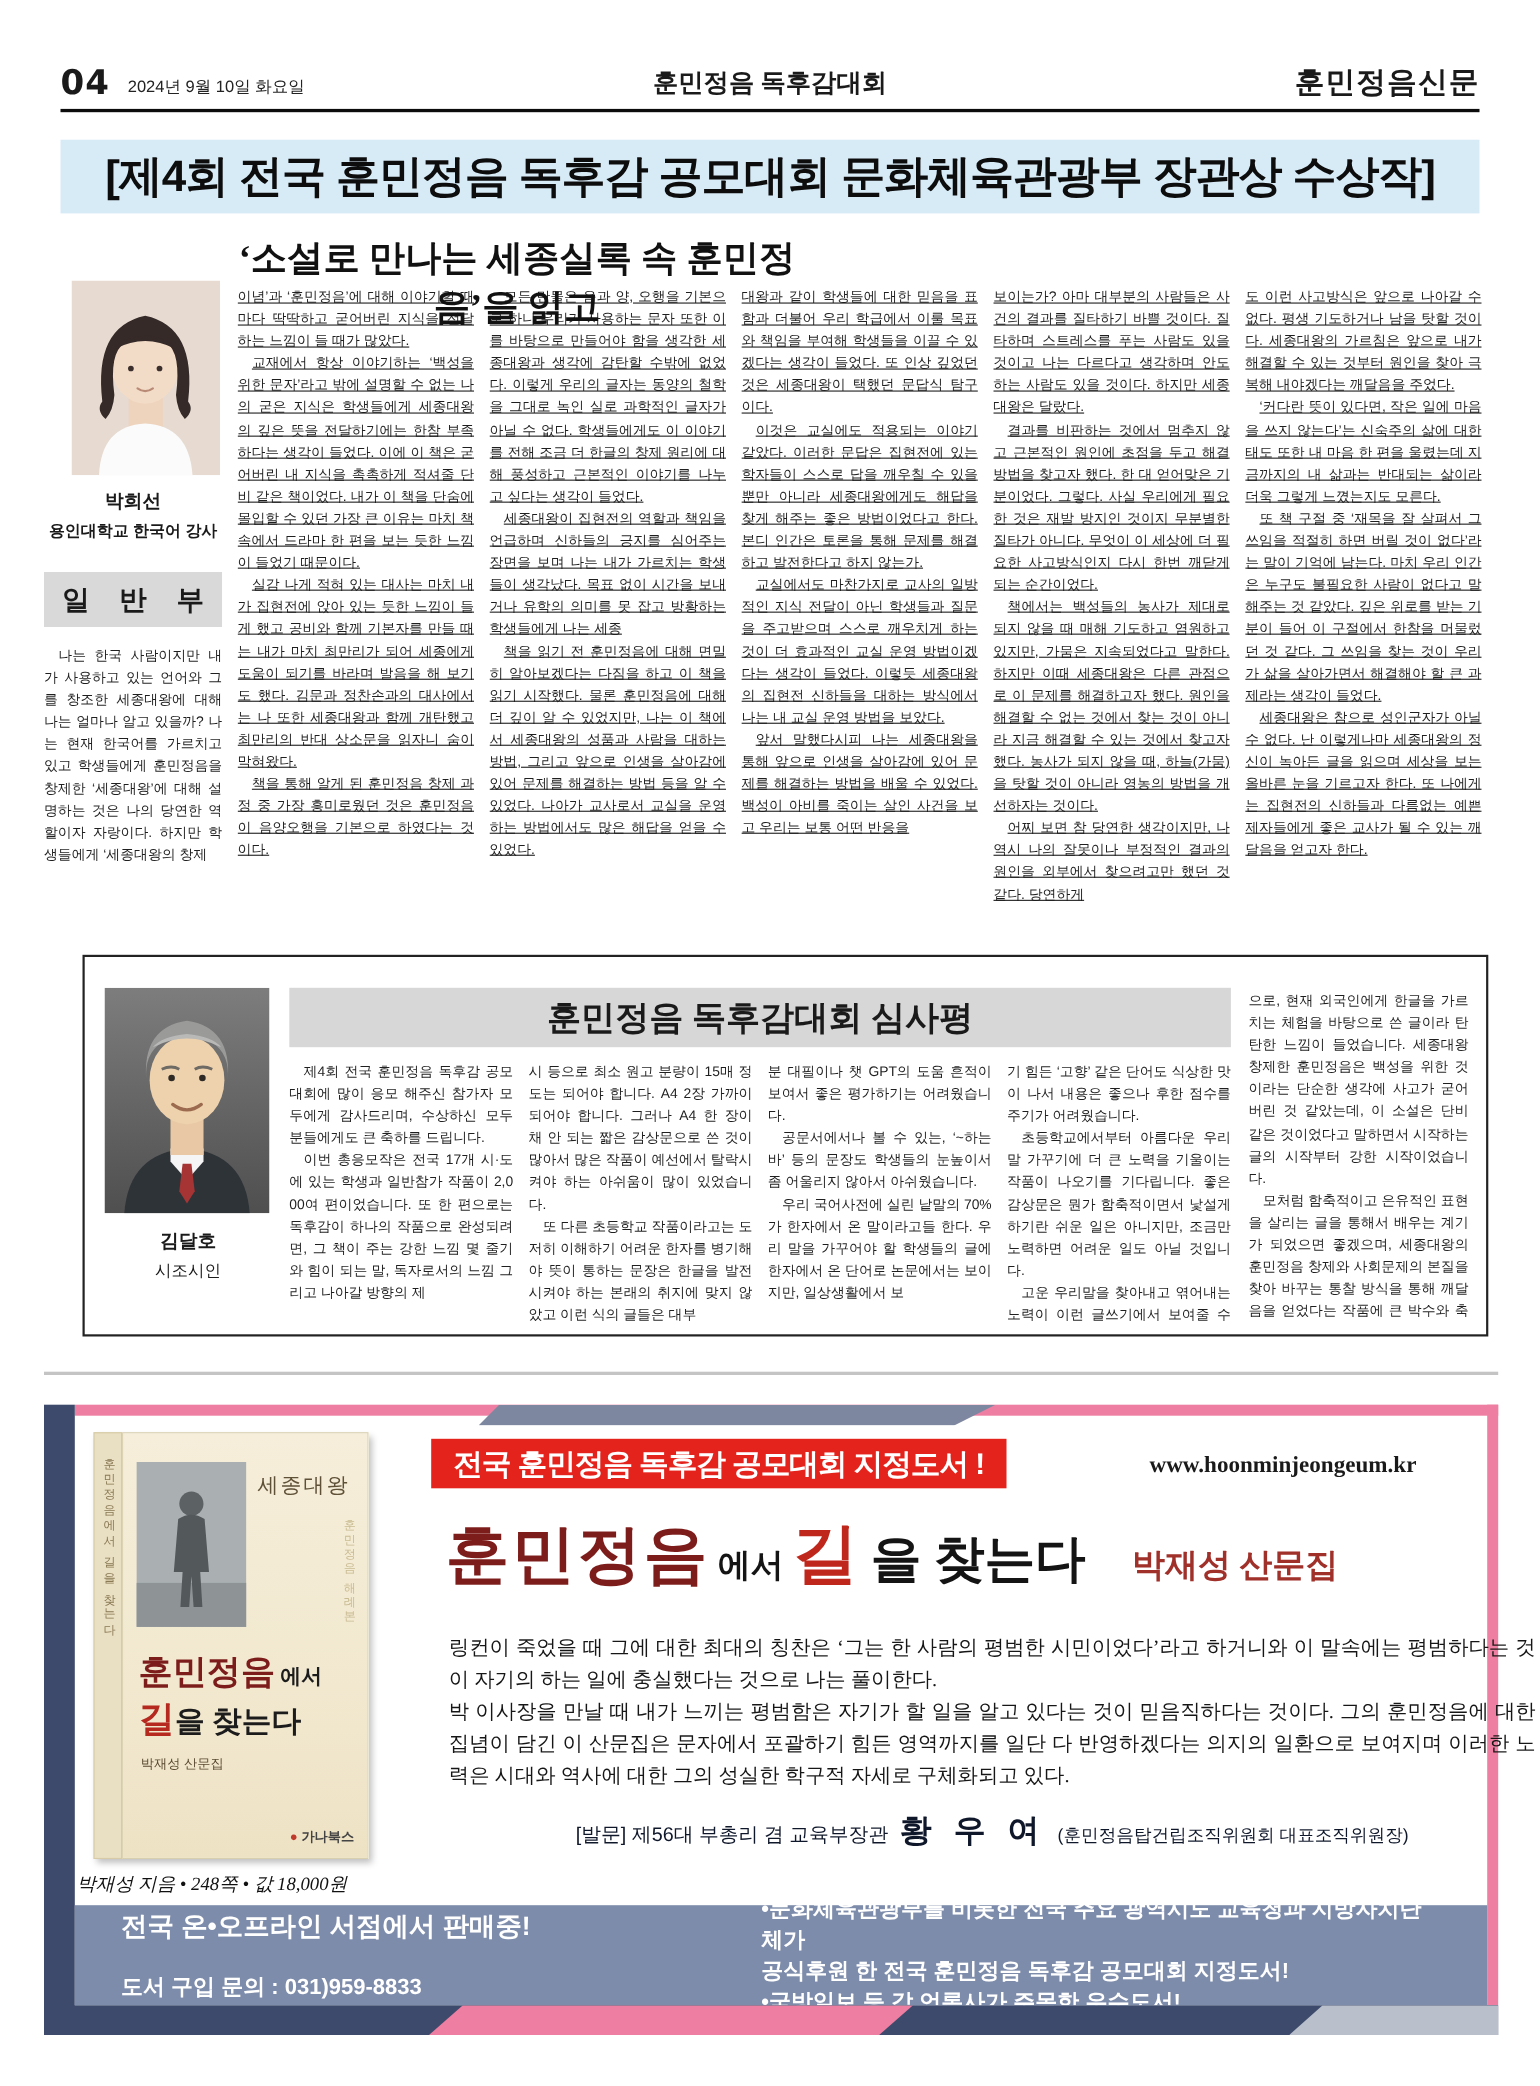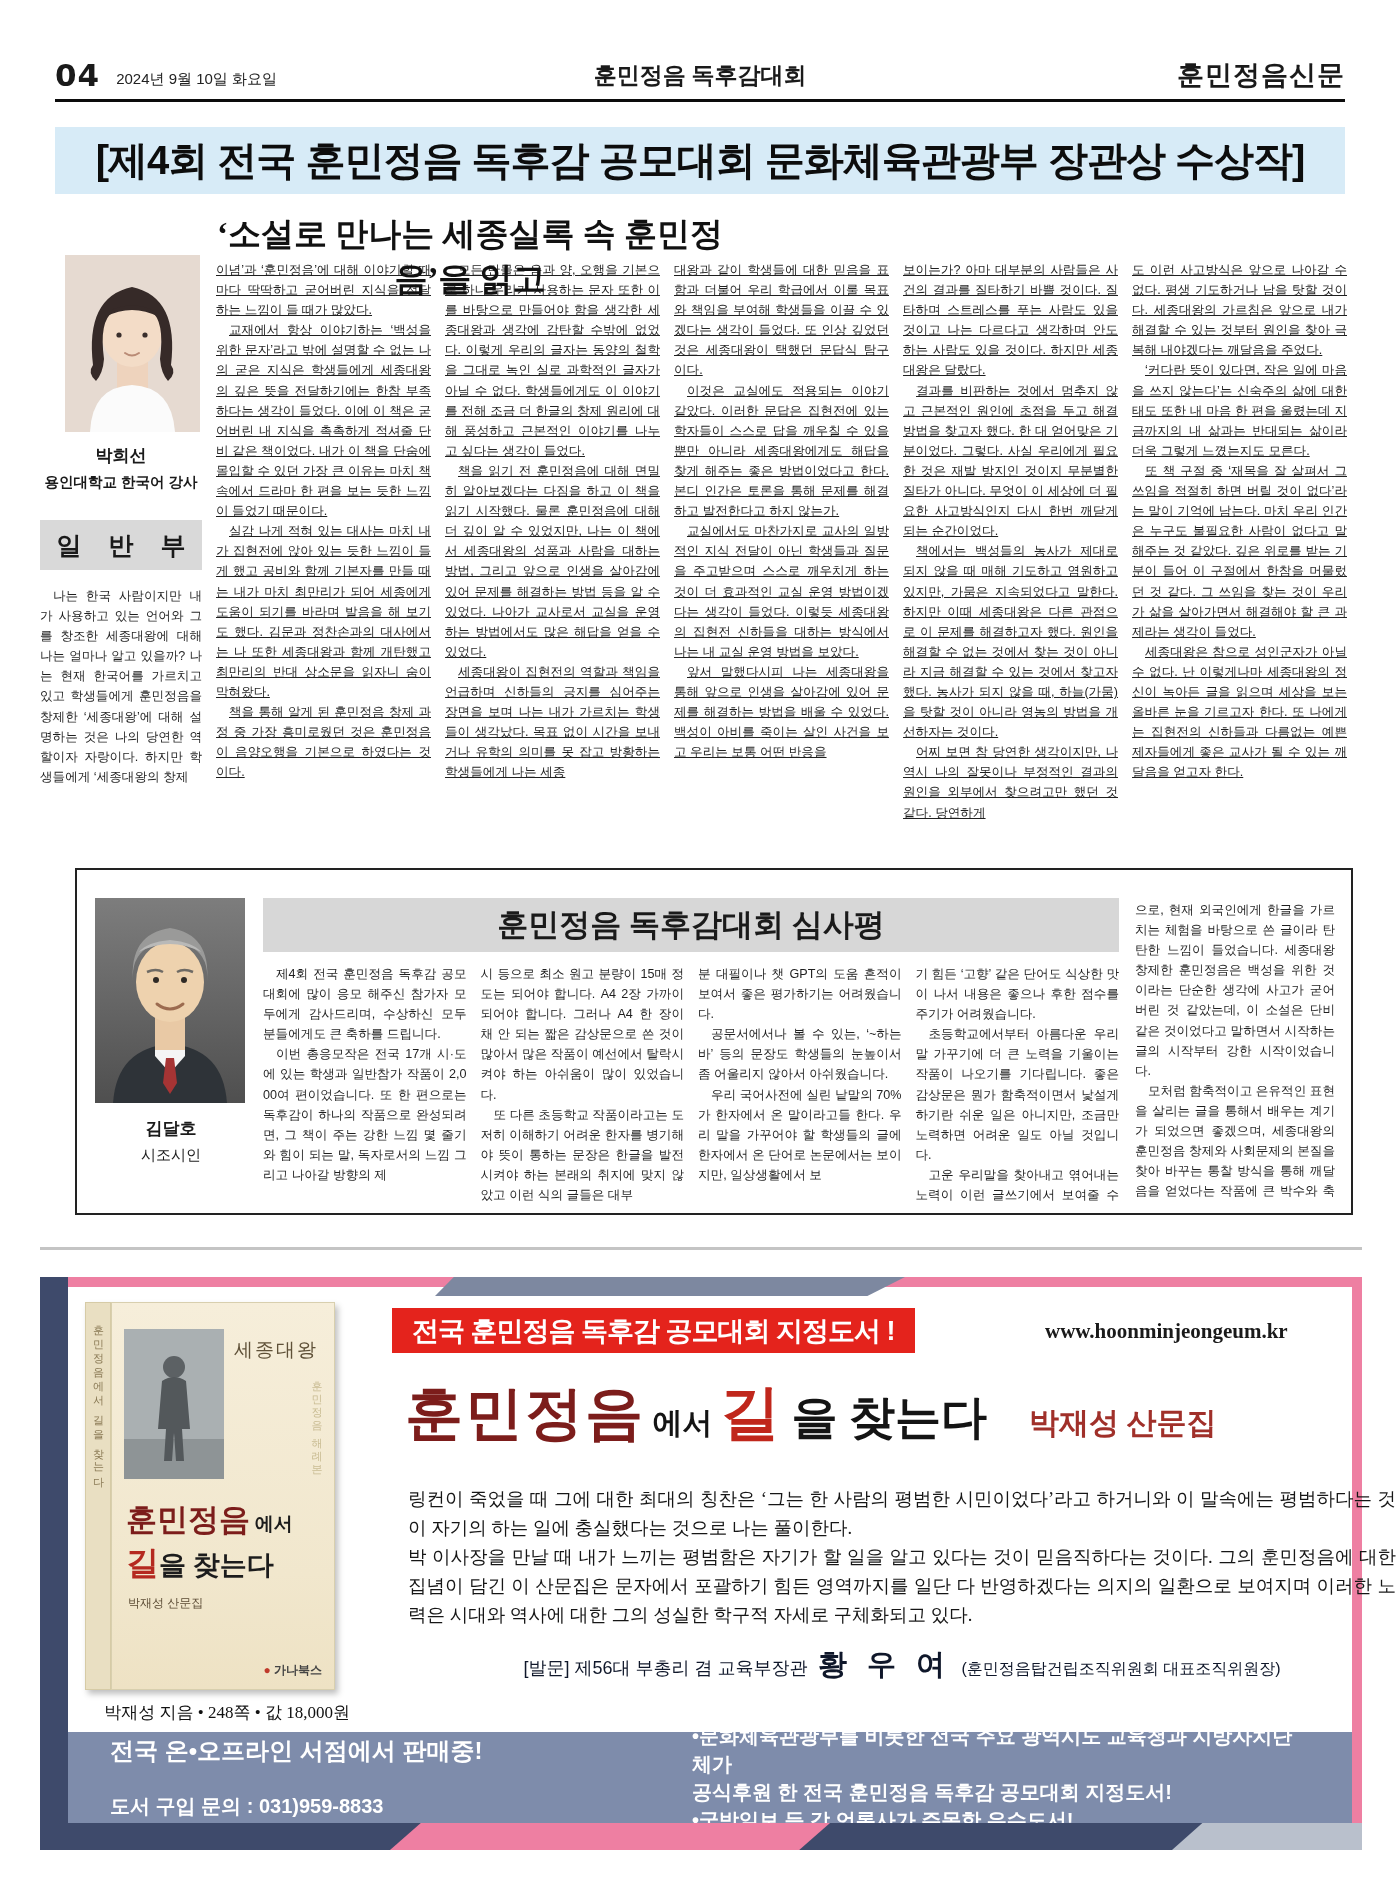--- a/index.html
+++ b/index.html
@@ -72,22 +72,22 @@
     color:#c9bc93; letter-spacing:2px; font-family:"Liberation Serif", serif; }
   .cover-t1 { position:absolute; left:14px; top:196px; font-family:"Liberation Serif", serif; }
   .cover-t1 .red { color:#7c1d1b; font-size:31px; font-weight:800; }
   .cover-t1 .blk { color:#1c1c1c; font-size:19px; font-weight:700; }
   .cover-t2 { position:absolute; left:14px; top:238px; font-family:"Liberation Serif", serif; }
   .cover-t2 .big { color:#b5291f; font-size:33px; font-weight:800; }
   .cover-t2 .blk { color:#1c1c1c; font-size:27px; font-weight:700; }
   .cover-sub { position:absolute; left:16px; top:292px; font-size:12px; color:#5a4a33; }
   .cover-pub { position:absolute; right:12px; bottom:10px; font-size:12px; color:#444; font-weight:700; }
   .cover-pub i { color:#c03a2b; font-style:normal; }
-  .ad-caption { position:absolute; left:30px; top:424px; width:280px; text-align:right;
-    font-family:"Liberation Serif", serif; font-size:17px; color:#111; }
+  .ad-caption { position:absolute; left:30px; top:424px; width:280px; text-align:left;
+    font-family:"Liberation Serif", serif; font-size:17px; color:#111;font-style:italic; }
 
   .ad-redbanner { position:absolute; left:352px; top:31px; height:45px; background:#e4231c;
     display:flex; align-items:center; padding:0 20px;text-align:right; }
   .ad-redbanner .txt { color:#ffffff; font-size:27px; font-weight:800; letter-spacing:-1px; }
   .ad-url { position:absolute; left:1005px; top:42px; font-size:21px; font-weight:700; font-family:Liberation Serif, serif; }
 
   .ad-calli { position:absolute; left:365px; top:96px; white-space:nowrap; font-family:"Liberation Serif", serif; }
   .ad-calli .c1 { color:#7c1d1b; font-size:58px; font-weight:900; letter-spacing:2px; }
   .ad-calli .c2 { color:#141414; font-size:30px; font-weight:800; }
   .ad-calli .c3 { color:#c0271c; font-size:60px; font-weight:900; }
@@ -154,22 +154,22 @@
   </div>
 
   <div class="a1-col bodytext cont">
       <p class="para">이념’과 ‘훈민정음’에 대해 이야기할 때마다 딱딱하고 굳어버린 지식을 전달하는 느낌이 들 때가 많았다.</p>
       <p class="para">교재에서 항상 이야기하는 ‘백성을 위한 문자’라고 밖에 설명할 수 없는 나의 굳은 지식은 학생들에게 세종대왕의 깊은 뜻을 전달하기에는 한참 부족하다는 생각이 들었다. 이에 이 책은 굳어버린 내 지식을 촉촉하게 적셔줄 단비 같은 책이었다. 내가 이 책을 단숨에 몰입할 수 있던 가장 큰 이유는 마치 책 속에서 드라마 한 편을 보는 듯한 느낌이 들었기 때문이다.</p>
       <p class="para">실감 나게 적혀 있는 대사는 마치 내가 집현전에 앉아 있는 듯한 느낌이 들게 했고 공비와 함께 기본자를 만들 때는 내가 마치 최만리가 되어 세종에게 도움이 되기를 바라며 발음을 해 보기도 했다. 김문과 정찬손과의 대사에서는 나 또한 세종대왕과 함께 개탄했고 최만리의 반대 상소문을 읽자니 숨이 막혀왔다.</p>
       <p class="para">책을 통해 알게 된 훈민정음 창제 과정 중 가장 흥미로웠던 것은 훈민정음이 음양오행을 기본으로 하였다는 것이다.</p>
     </div>
   <div class="a1-col bodytext">
       <p class="para">모든 만물은 음과 양, 오행을 기본으로 하니 우리가 사용하는 문자 또한 이를 바탕으로 만들어야 함을 생각한 세종대왕과 생각에 감탄할 수밖에 없었다. 이렇게 우리의 글자는 동양의 철학을 그대로 녹인 실로 과학적인 글자가 아닐 수 없다. 학생들에게도 이 이야기를 전해 조금 더 한글의 창제 원리에 대해 풍성하고 근본적인 이야기를 나누고 싶다는 생각이 들었다.</p>
+      <p class="para">세종대왕이 집현전의 역할과 책임을 언급하며 신하들의 긍지를 심어주는 장면을 보며 나는 내가 가르치는 학생들이 생각났다. 목표 없이 시간을 보내거나 유학의 의미를 못 잡고 방황하는 학생들에게 나는 세종</p>
       <p class="para">책을 읽기 전 훈민정음에 대해 면밀히 알아보겠다는 다짐을 하고 이 책을 읽기 시작했다. 물론 훈민정음에 대해 더 깊이 알 수 있었지만, 나는 이 책에서 세종대왕의 성품과 사람을 대하는 방법, 그리고 앞으로 인생을 살아감에 있어 문제를 해결하는 방법 등을 알 수 있었다. 나아가 교사로서 교실을 운영하는 방법에서도 많은 해답을 얻을 수 있었다.</p>
-      <p class="para">세종대왕이 집현전의 역할과 책임을 언급하며 신하들의 긍지를 심어주는 장면을 보며 나는 내가 가르치는 학생들이 생각났다. 목표 없이 시간을 보내거나 유학의 의미를 못 잡고 방황하는 학생들에게 나는 세종</p>
     </div>
   <div class="a1-col bodytext cont">
       <p class="para">대왕과 같이 학생들에 대한 믿음을 표함과 더불어 우리 학급에서 이룰 목표와 책임을 부여해 학생들을 이끌 수 있겠다는 생각이 들었다. 또 인상 깊었던 것은 세종대왕이 택했던 문답식 탐구이다.</p>
       <p class="para">이것은 교실에도 적용되는 이야기 같았다. 이러한 문답은 집현전에 있는 학자들이 스스로 답을 깨우칠 수 있을 뿐만 아니라 세종대왕에게도 해답을 찾게 해주는 좋은 방법이었다고 한다. 본디 인간은 토론을 통해 문제를 해결하고 발전한다고 하지 않는가.</p>
       <p class="para">교실에서도 마찬가지로 교사의 일방적인 지식 전달이 아닌 학생들과 질문을 주고받으며 스스로 깨우치게 하는 것이 더 효과적인 교실 운영 방법이겠다는 생각이 들었다. 이렇듯 세종대왕의 집현전 신하들을 대하는 방식에서 나는 내 교실 운영 방법을 보았다.</p>
       <p class="para">앞서 말했다시피 나는 세종대왕을 통해 앞으로 인생을 살아감에 있어 문제를 해결하는 방법을 배울 수 있었다. 백성이 아비를 죽이는 살인 사건을 보고 우리는 보통 어떤 반응을</p>
     </div>
   <div class="a1-col bodytext cont">
       <p class="para">보이는가? 아마 대부분의 사람들은 사건의 결과를 질타하기 바쁠 것이다. 질타하며 스트레스를 푸는 사람도 있을 것이고 나는 다르다고 생각하며 안도하는 사람도 있을 것이다. 하지만 세종대왕은 달랐다.</p>
       <p class="para">결과를 비판하는 것에서 멈추지 않고 근본적인 원인에 초점을 두고 해결 방법을 찾고자 했다. 한 대 얻어맞은 기분이었다. 그렇다. 사실 우리에게 필요한 것은 재발 방지인 것이지 무분별한 질타가 아니다. 무엇이 이 세상에 더 필요한 사고방식인지 다시 한번 깨닫게 되는 순간이었다.</p>

